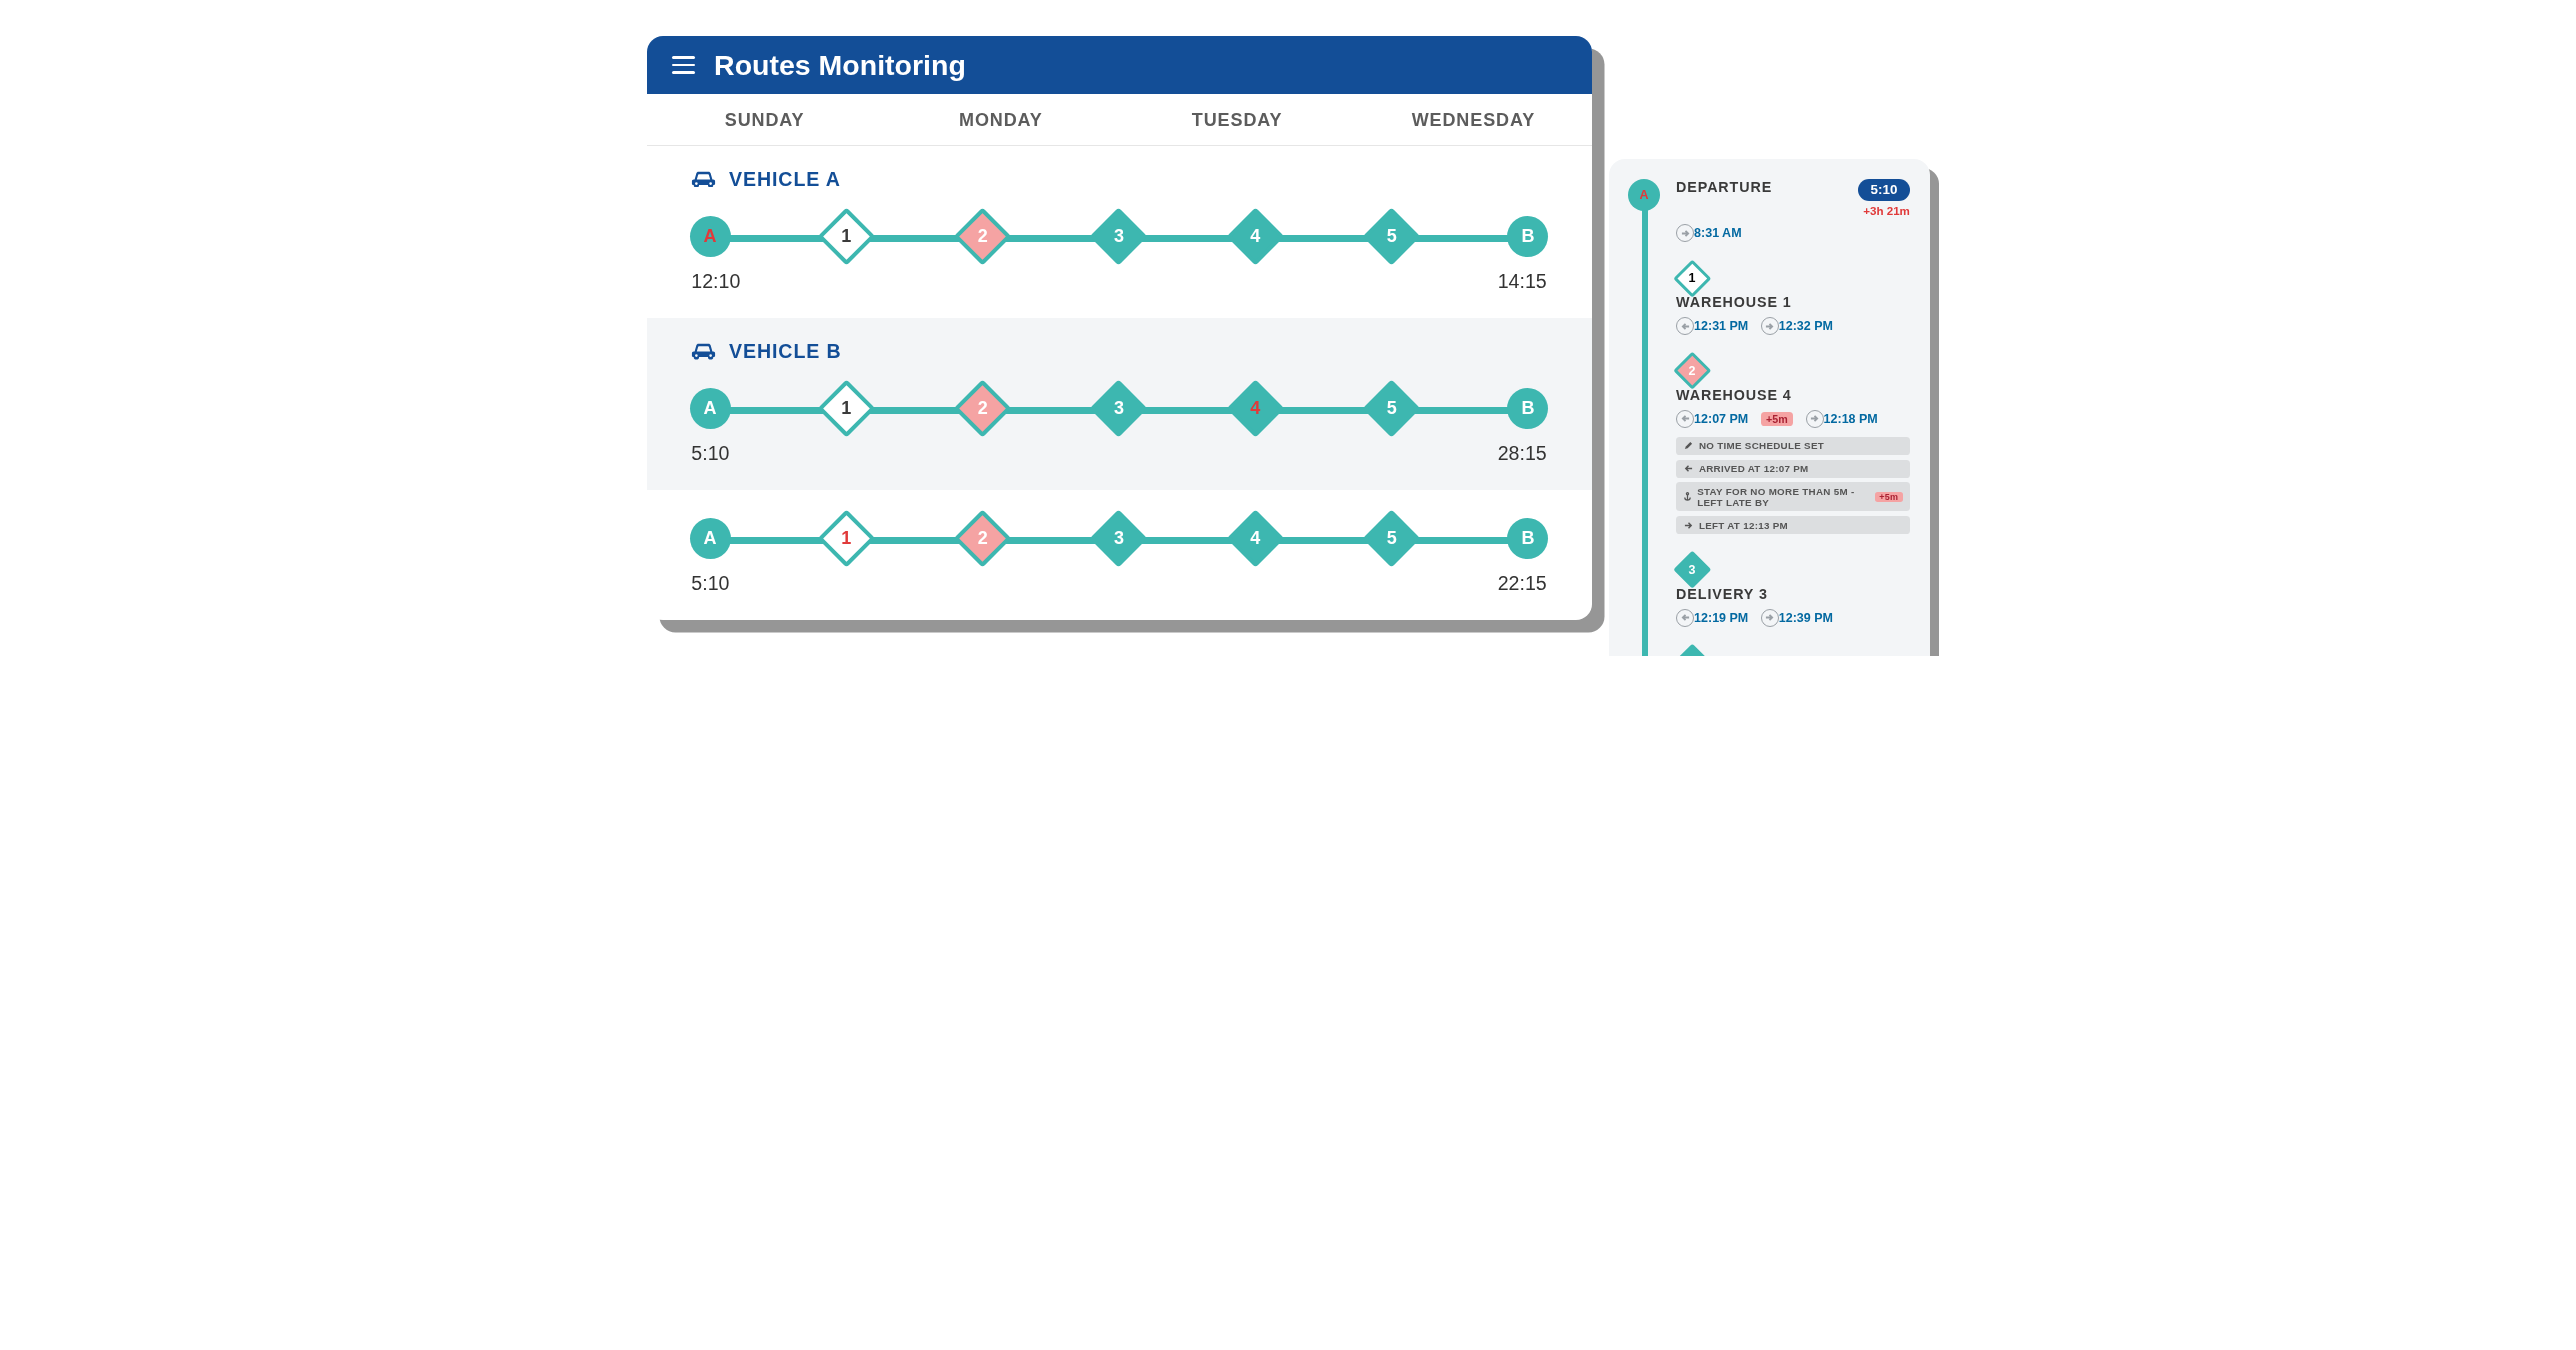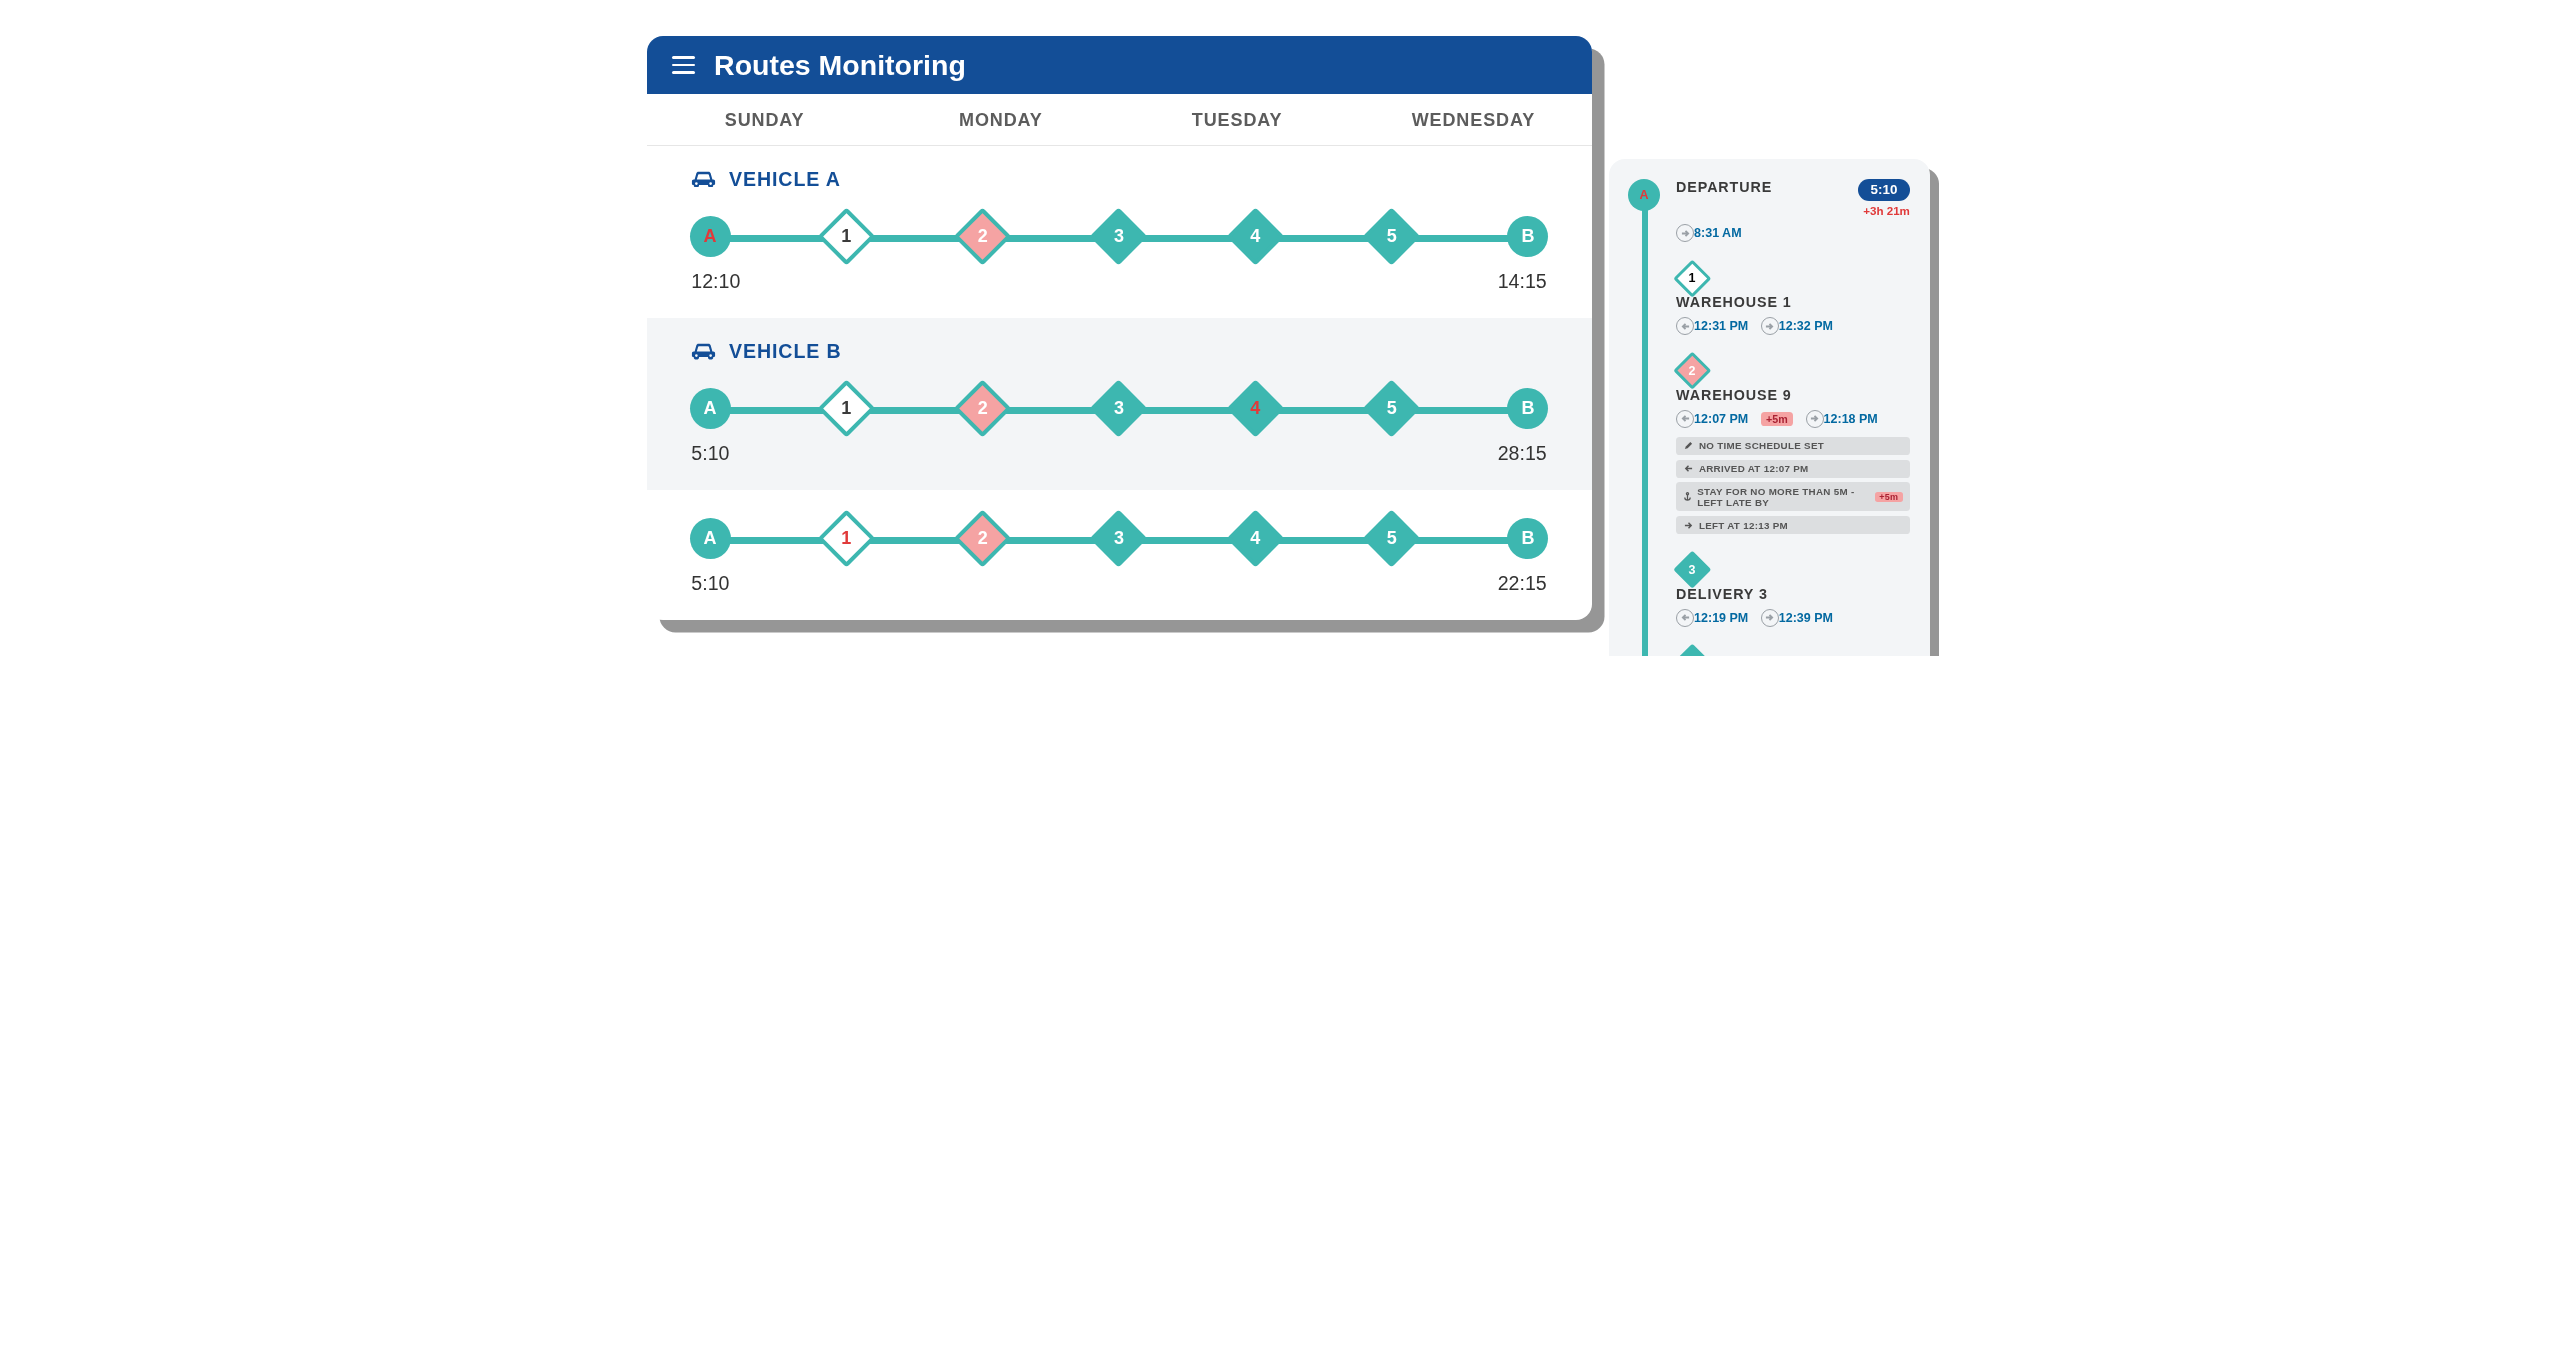--- a/index.html
+++ b/index.html
@@ -304,21 +304,21 @@
                 </span>
                 <span>12:32 PM</span>
               </div>
             </div>
           </div>
           <div class="stop">
             <div class="marker diamond pink">
               <div class="db"></div>
               <span>2</span>
             </div>
-            <div class="stop-title">WAREHOUSE 9</div>
+            <div class="stop-title">WAREHOUSE 4</div>
             <div class="times-row">
               <div class="t">
                 <span class="arrow-ic">
                   <svg width="9" height="9" viewBox="0 0 10 10">
                     <path d="M9 5H3M5 2 2 5l3 3" fill="none" stroke="currentColor" stroke-width="2"></path>
                   </svg>
                 </span>
                 <span>12:07 PM</span>
               </div>
               <span class="badge-warn">+5m</span>

